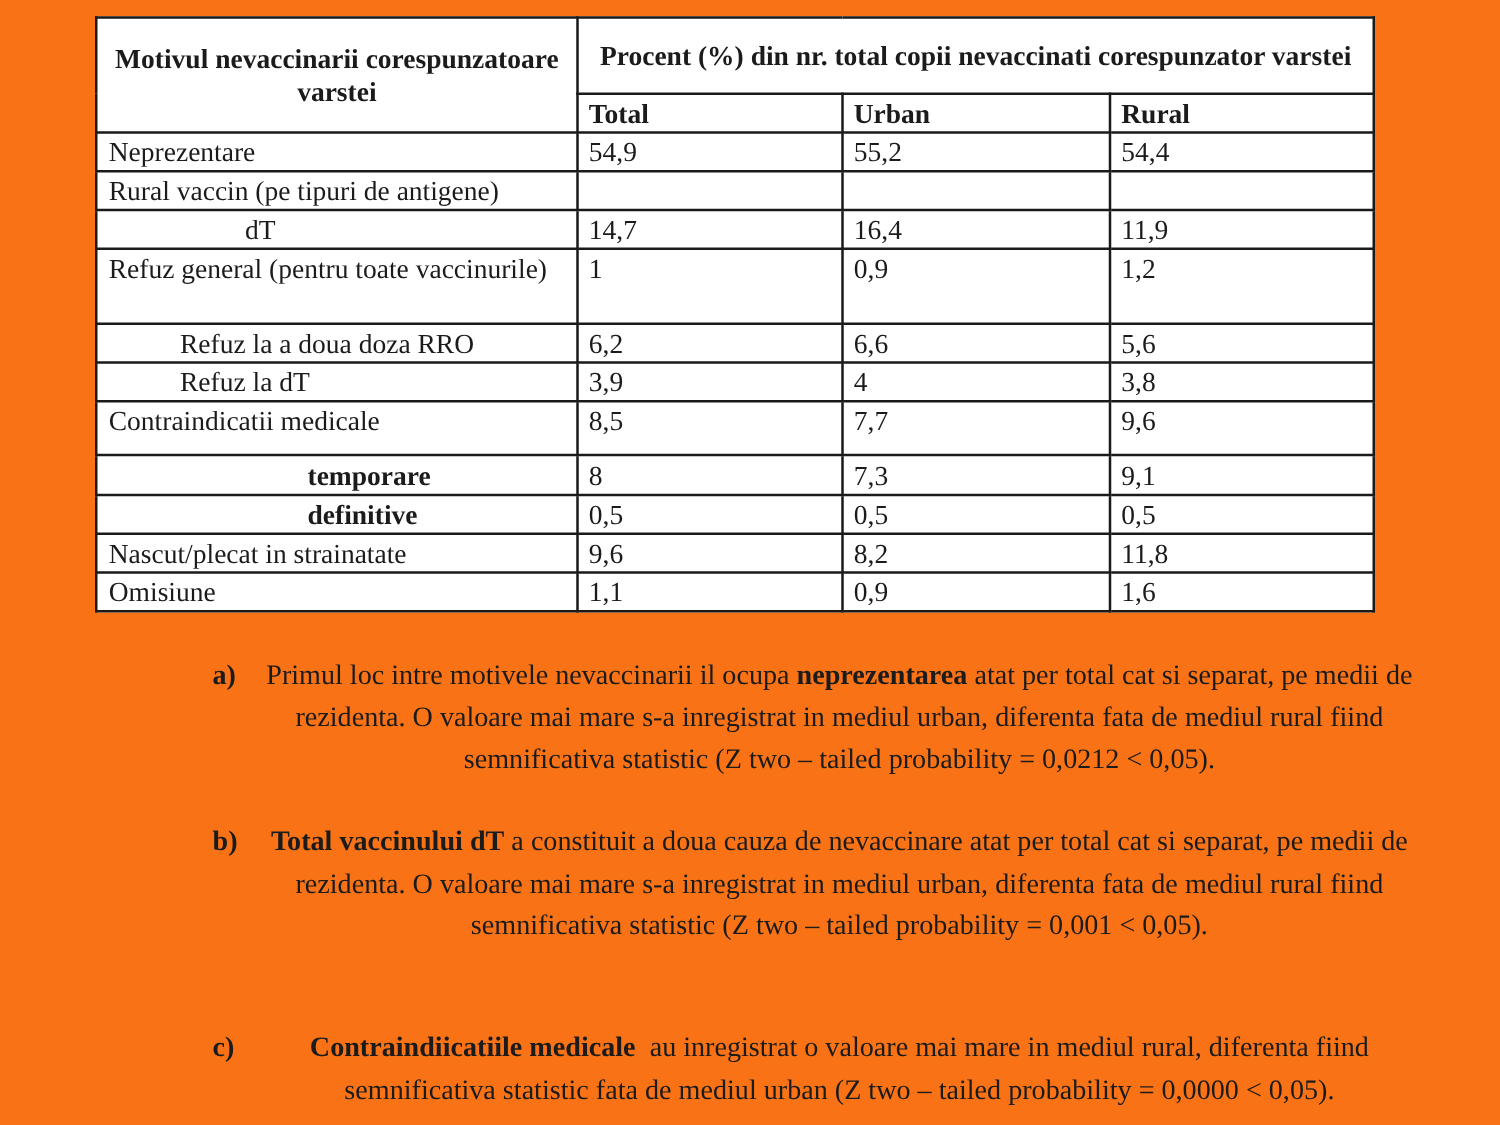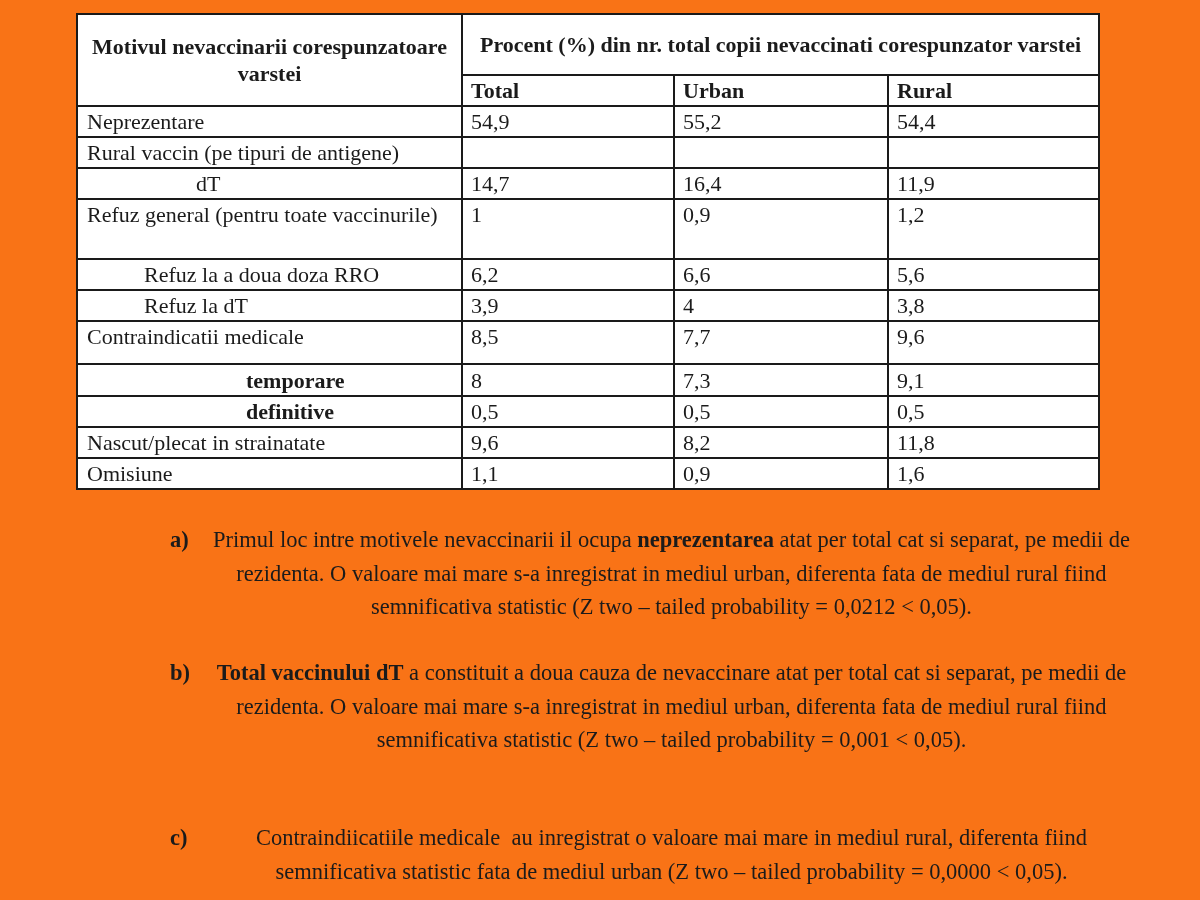--- a/index.html
+++ b/index.html
@@ -165,17 +165,17 @@
       <div class="note" style="top: 523px;">
         <span class="note-label">a)</span>
         <div class="note-text"><span>Primul loc intre motivele nevaccinarii il ocupa </span><span style="font-weight: bold;">neprezentarea</span><span> atat per total cat si separat, pe medii de rezidenta. O valoare mai mare s-a inregistrat in mediul urban, diferenta fata de mediul rural fiind semnificativa statistic (Z two – tailed probability = 0,0212 &lt; 0,05).</span></div>
       </div>
       <div class="note" style="top: 656px;">
         <span class="note-label">b)</span>
         <div class="note-text"><span style="font-weight: bold;">Total vaccinului dT</span><span> a constituit a doua cauza de nevaccinare atat per total cat si separat, pe medii de rezidenta. O valoare mai mare s-a inregistrat in mediul urban, diferenta fata de mediul rural fiind semnificativa statistic (Z two – tailed probability = 0,001 &lt; 0,05).</span></div>
       </div>
       <div class="note" style="top: 821px;">
         <span class="note-label">c)</span>
-        <div class="note-text"><span style="font-weight: normal;">Contraindiicatiile medicale</span><span> &nbsp;au inregistrat o valoare mai mare in mediul rural, diferenta fiind semnificativa statistic fata de mediul urban (Z two – tailed probability = 0,0000 &lt; 0,05).</span></div>
+        <div class="note-text"><span style="font-weight: bold;">Contraindiicatiile medicale</span><span> &nbsp;au inregistrat o valoare mai mare in mediul rural, diferenta fiind semnificativa statistic fata de mediul urban (Z two – tailed probability = 0,0000 &lt; 0,05).</span></div>
       </div>
     </div>
 
 </div>
 
 </body></html>

